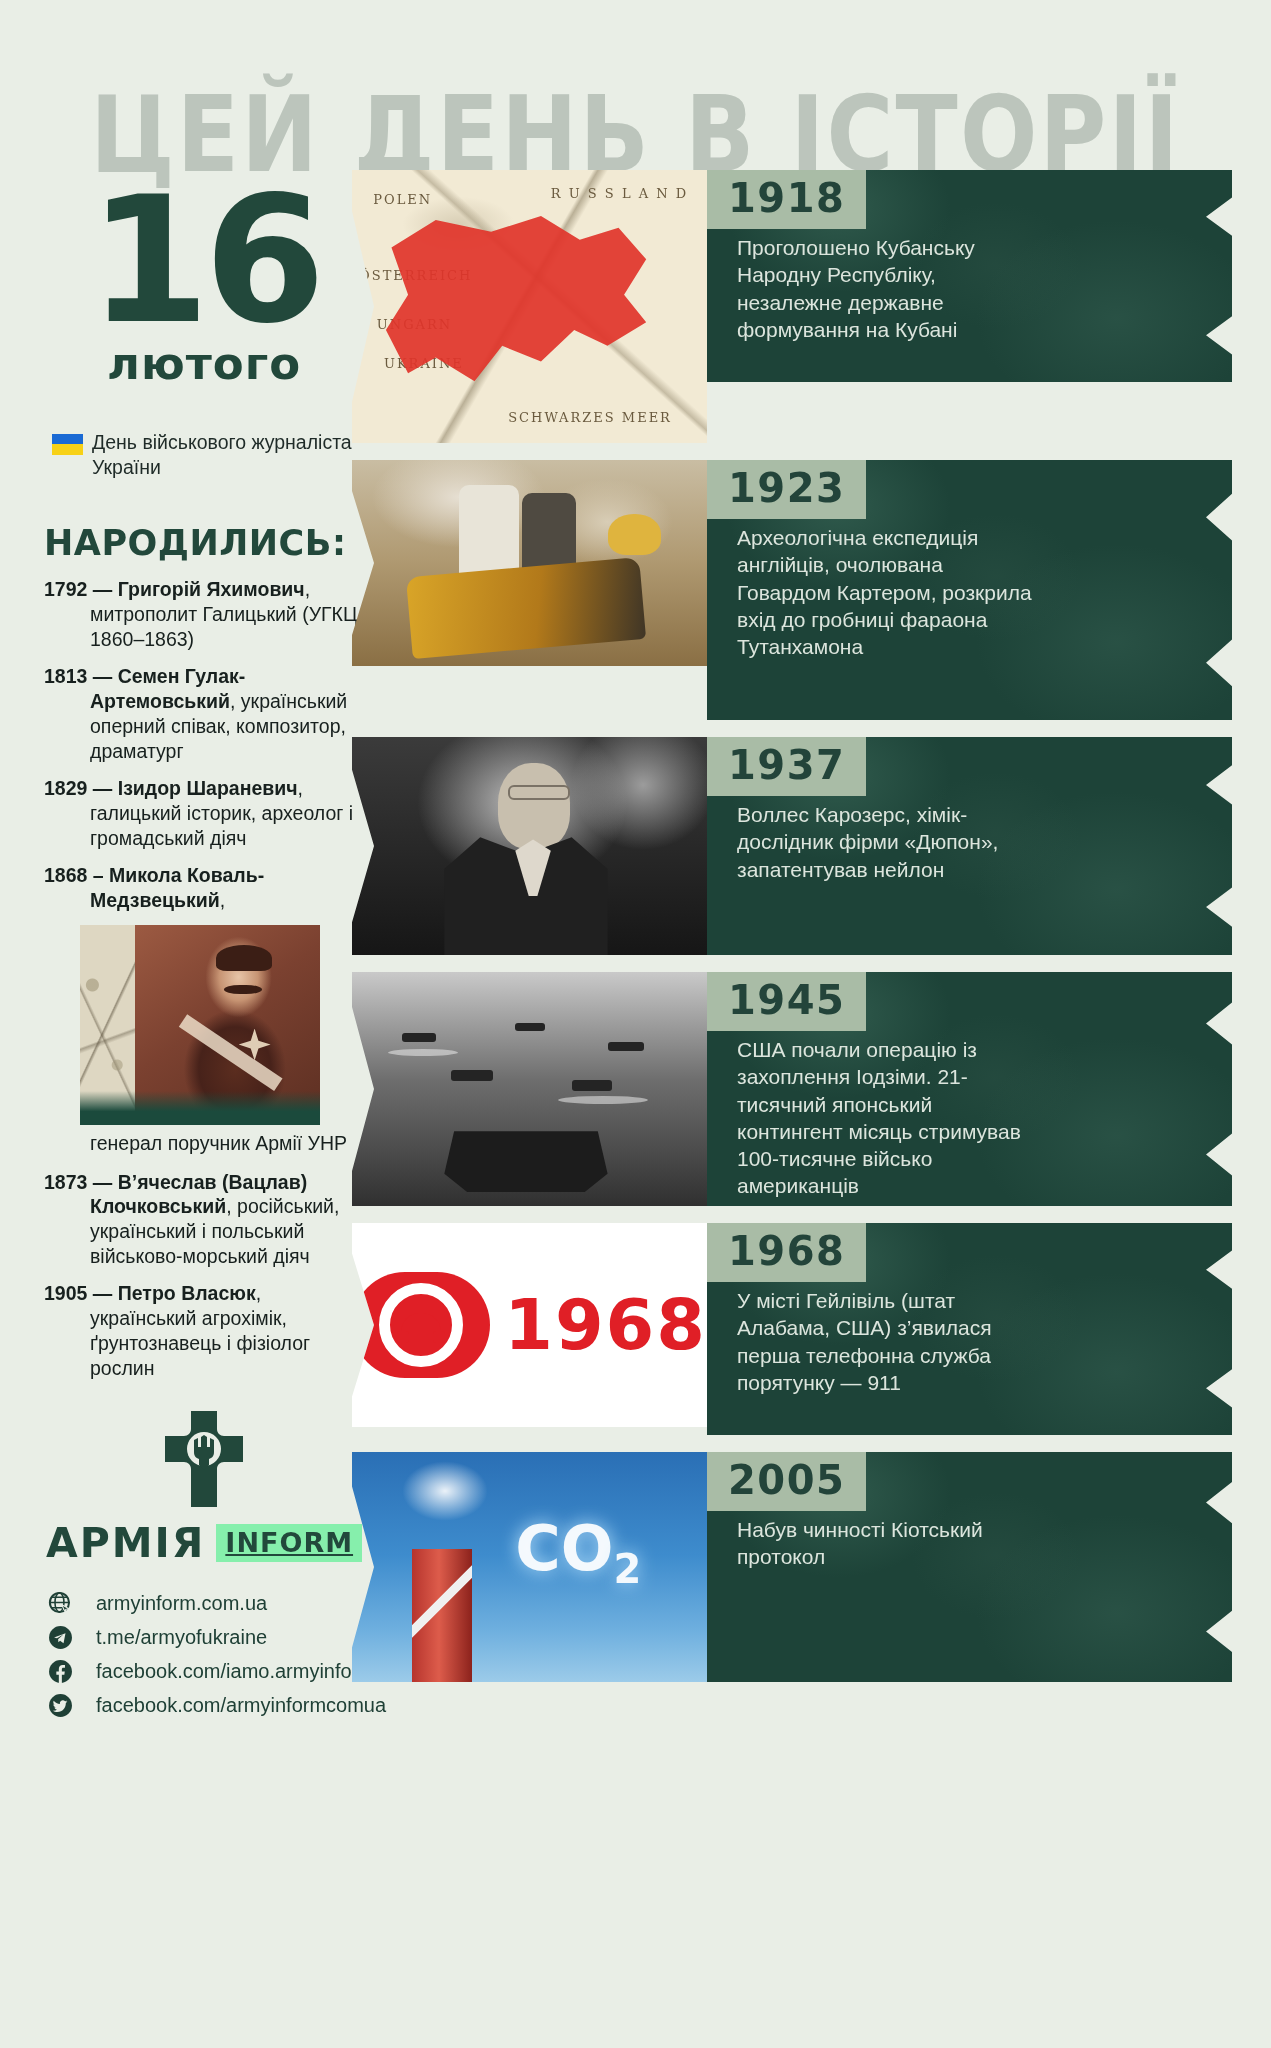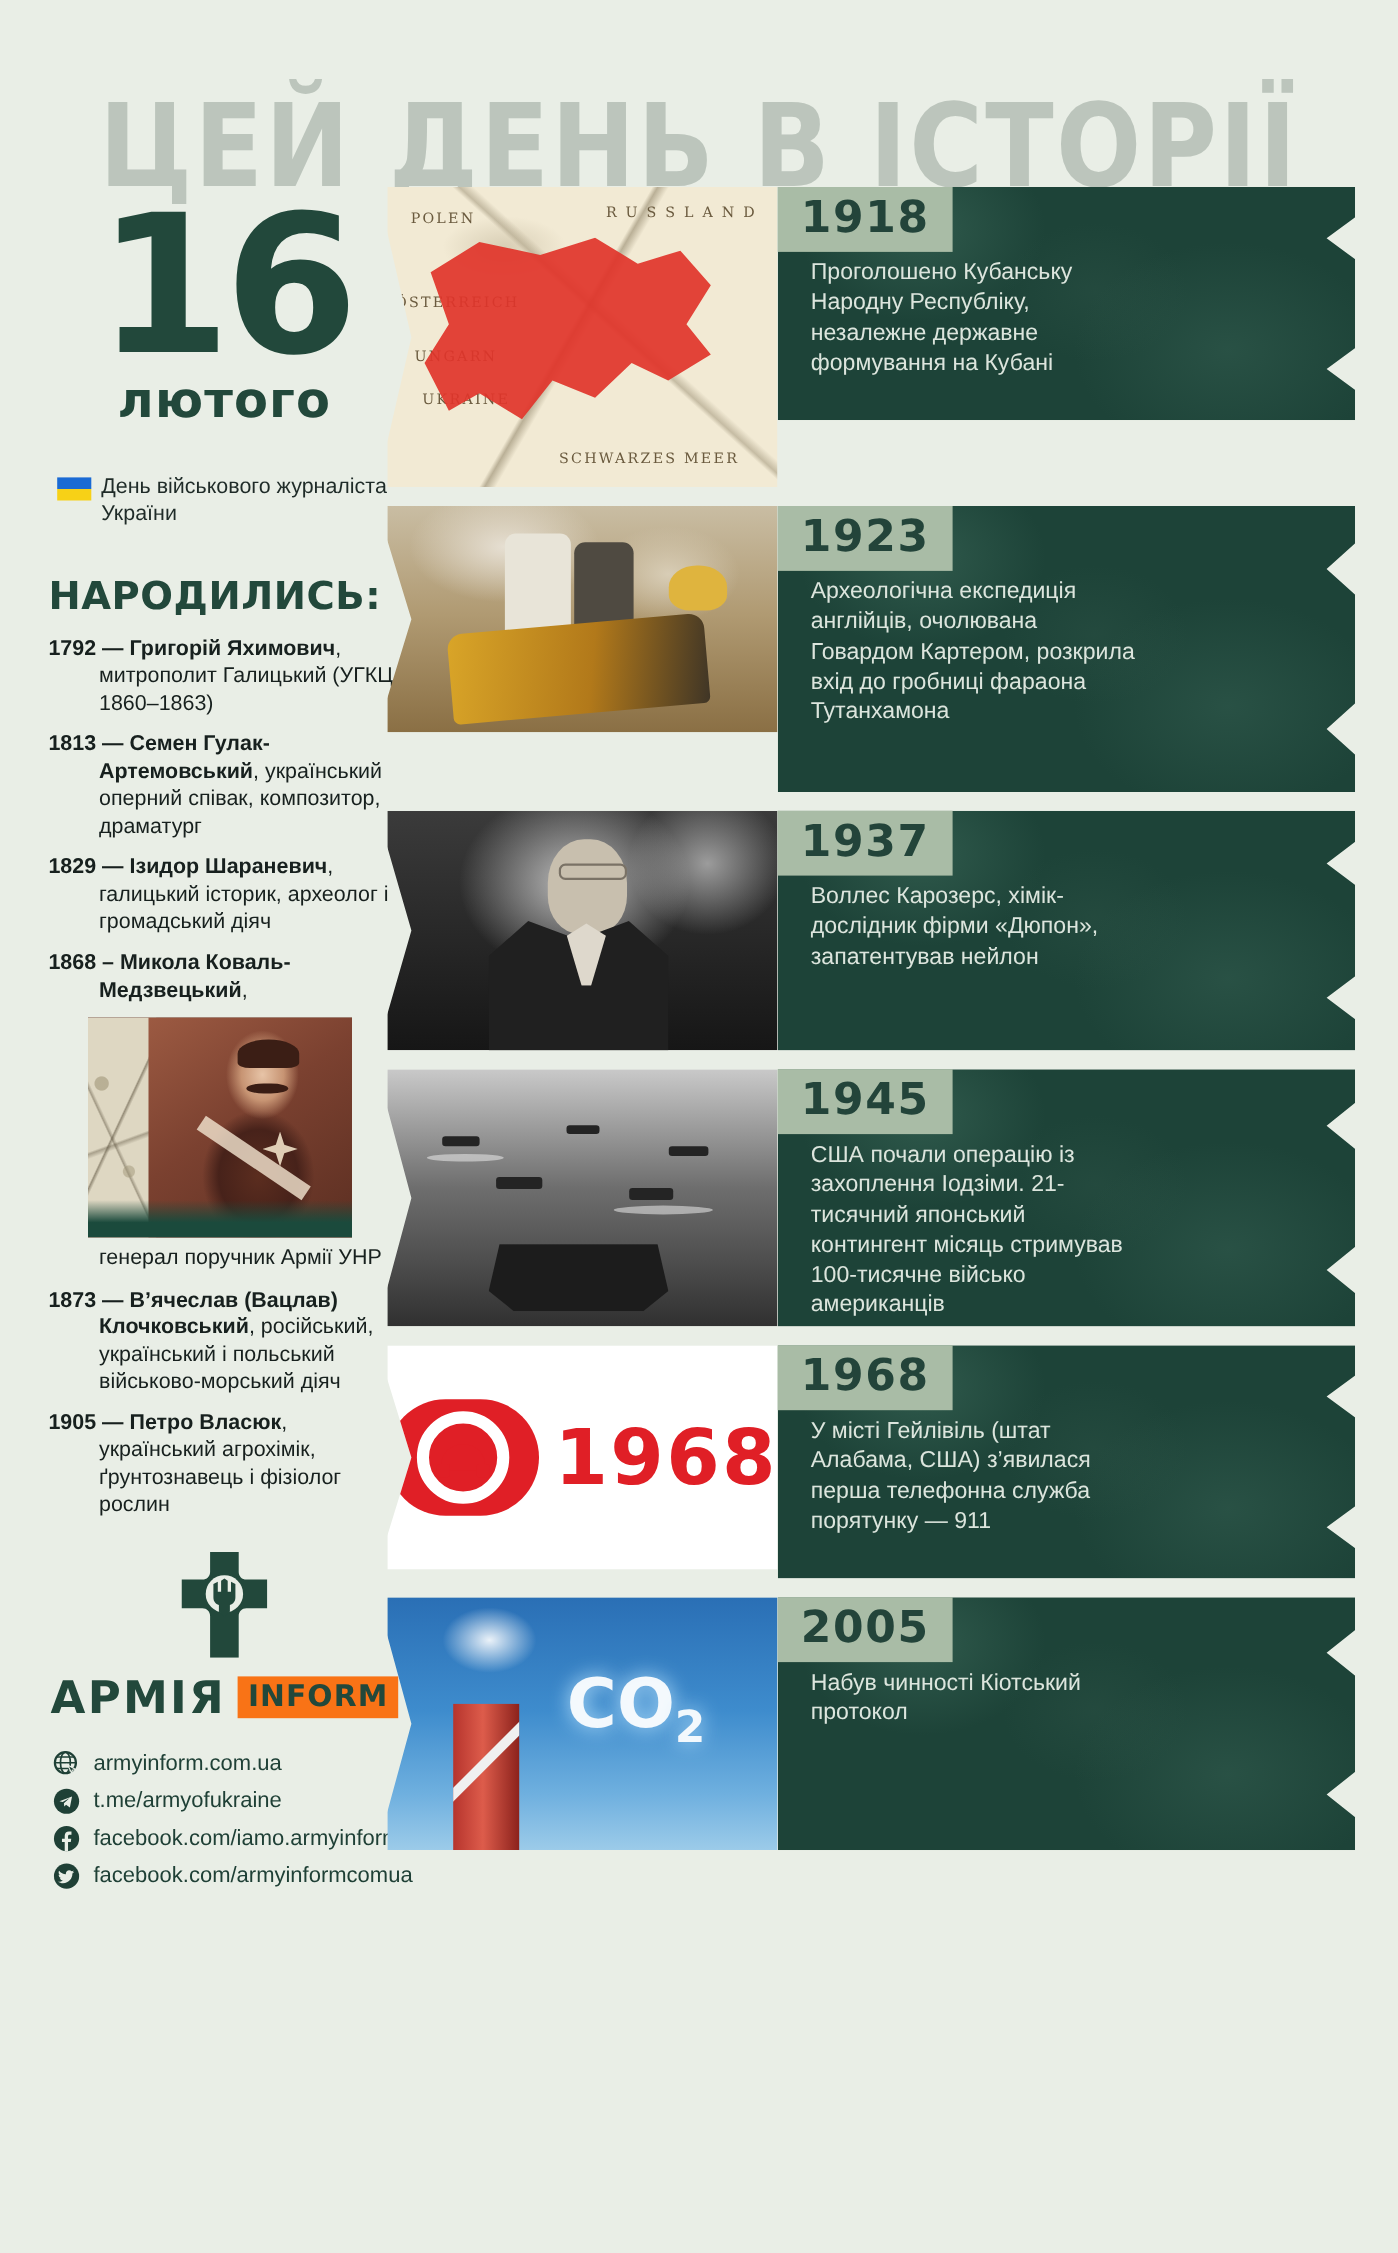--- a/index.html
+++ b/index.html
@@ -153,28 +153,28 @@
   #emblem { width:78px; height:96px; margin:0 auto; display:block; }
   #brand {
     margin-top:12px;
     display:flex; align-items:center; justify-content:center; gap:11px;
   }
   #brand .armia {
     font-size:41px; font-weight:bold; letter-spacing:2px;
     color:#22483b; font-family:"DejaVu Sans", sans-serif;
   }
   #brand .inform {
-    background:#f97316; color:#22483b;
+    background:#86efac; color:#22483b;
     font-size:27px; font-weight:bold; letter-spacing:1px;
-    padding:3px 9px 4px; font-family:"DejaVu Sans", sans-serif;
+    padding:3px 9px 4px; font-family:"DejaVu Sans", sans-serif;text-decoration:underline;
   }
 
   #socials { margin-top:24px; padding-left:4px; }
   .soc {
-    display:flex; align-items:center; gap:12px;
+    display:flex; align-items:center; gap:23px;
     margin-bottom:9px;
     font-size:20px; color:#1f4036;
   }
   .soc svg { flex:0 0 auto; }
 
   
   #right-col { position:absolute; left:352px; top:170px; width:880px; }
   .event { position:relative; margin-bottom:17px; }
   .event-inner { display:flex; align-items:stretch; }
 

